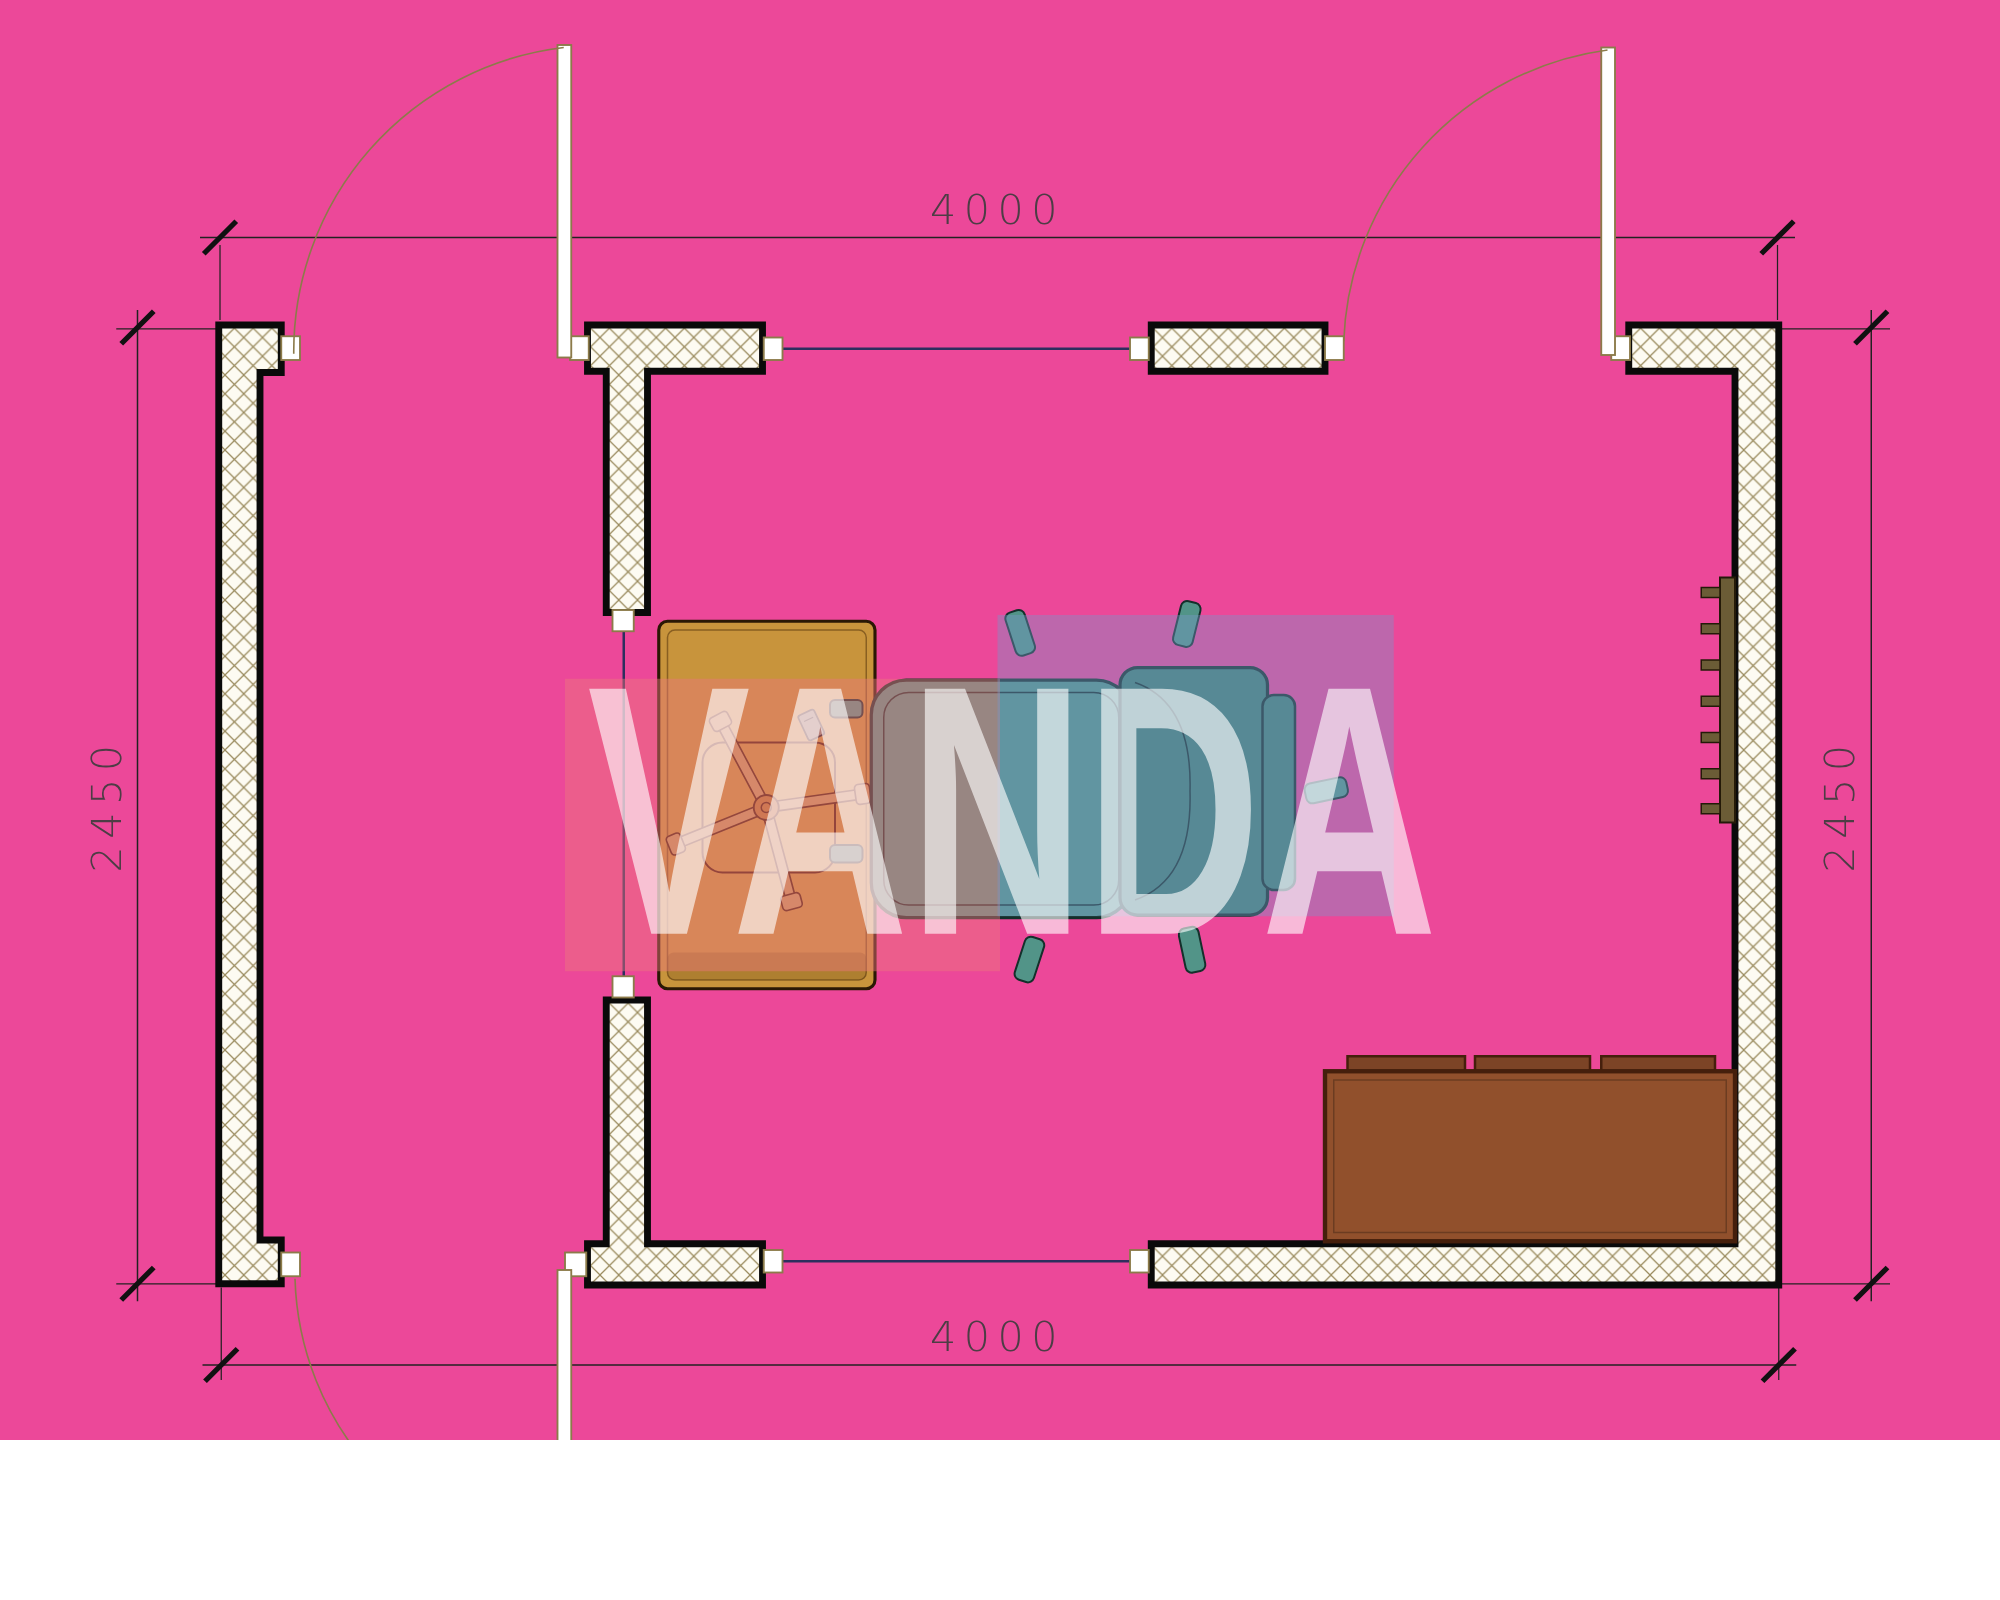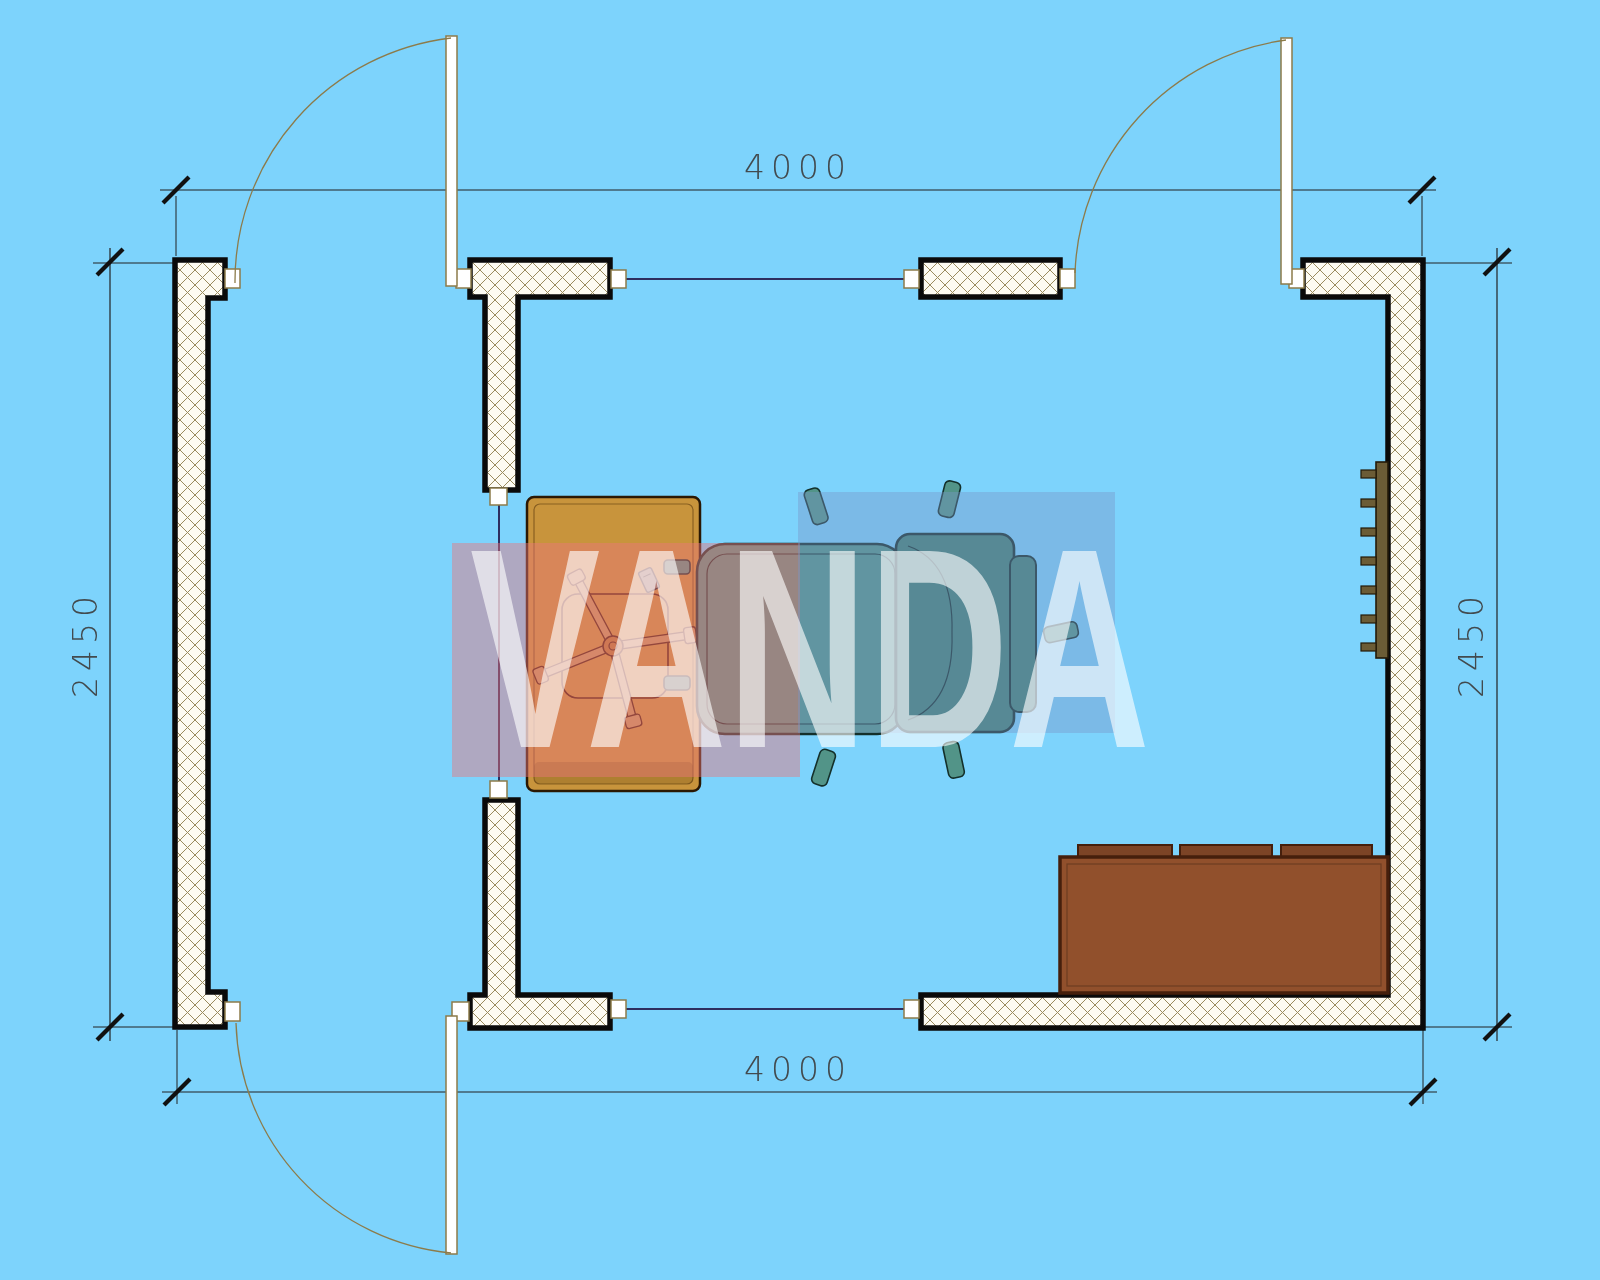--- a/index.html
+++ b/index.html
@@ -1,16 +1,16 @@
 <!DOCTYPE html>
 <html><head>
 <meta charset="utf-8">
 <style>
   html,body{margin:0;padding:0;background:#ffffff;}
-  .canvas{position:relative;width:1600px;height:1280px;background:#7dd3fc;overflow:hidden;
+  .canvas{position:relative;width:1600px;height:1152px;background:#ec4899;overflow:hidden;
           font-family:"DejaVu Sans", sans-serif;}
   svg{position:absolute;left:0;top:0;}
   text.dim{font-family:"DejaVu Sans", sans-serif;font-size:33px;font-weight:300;
            fill:#3c3c3c;letter-spacing:6px;opacity:.9;}
   text.wm{font-family:"Liberation Sans", sans-serif;font-weight:bold;}
 </style>
 </head>
 <body>
 
 <div class="canvas">

